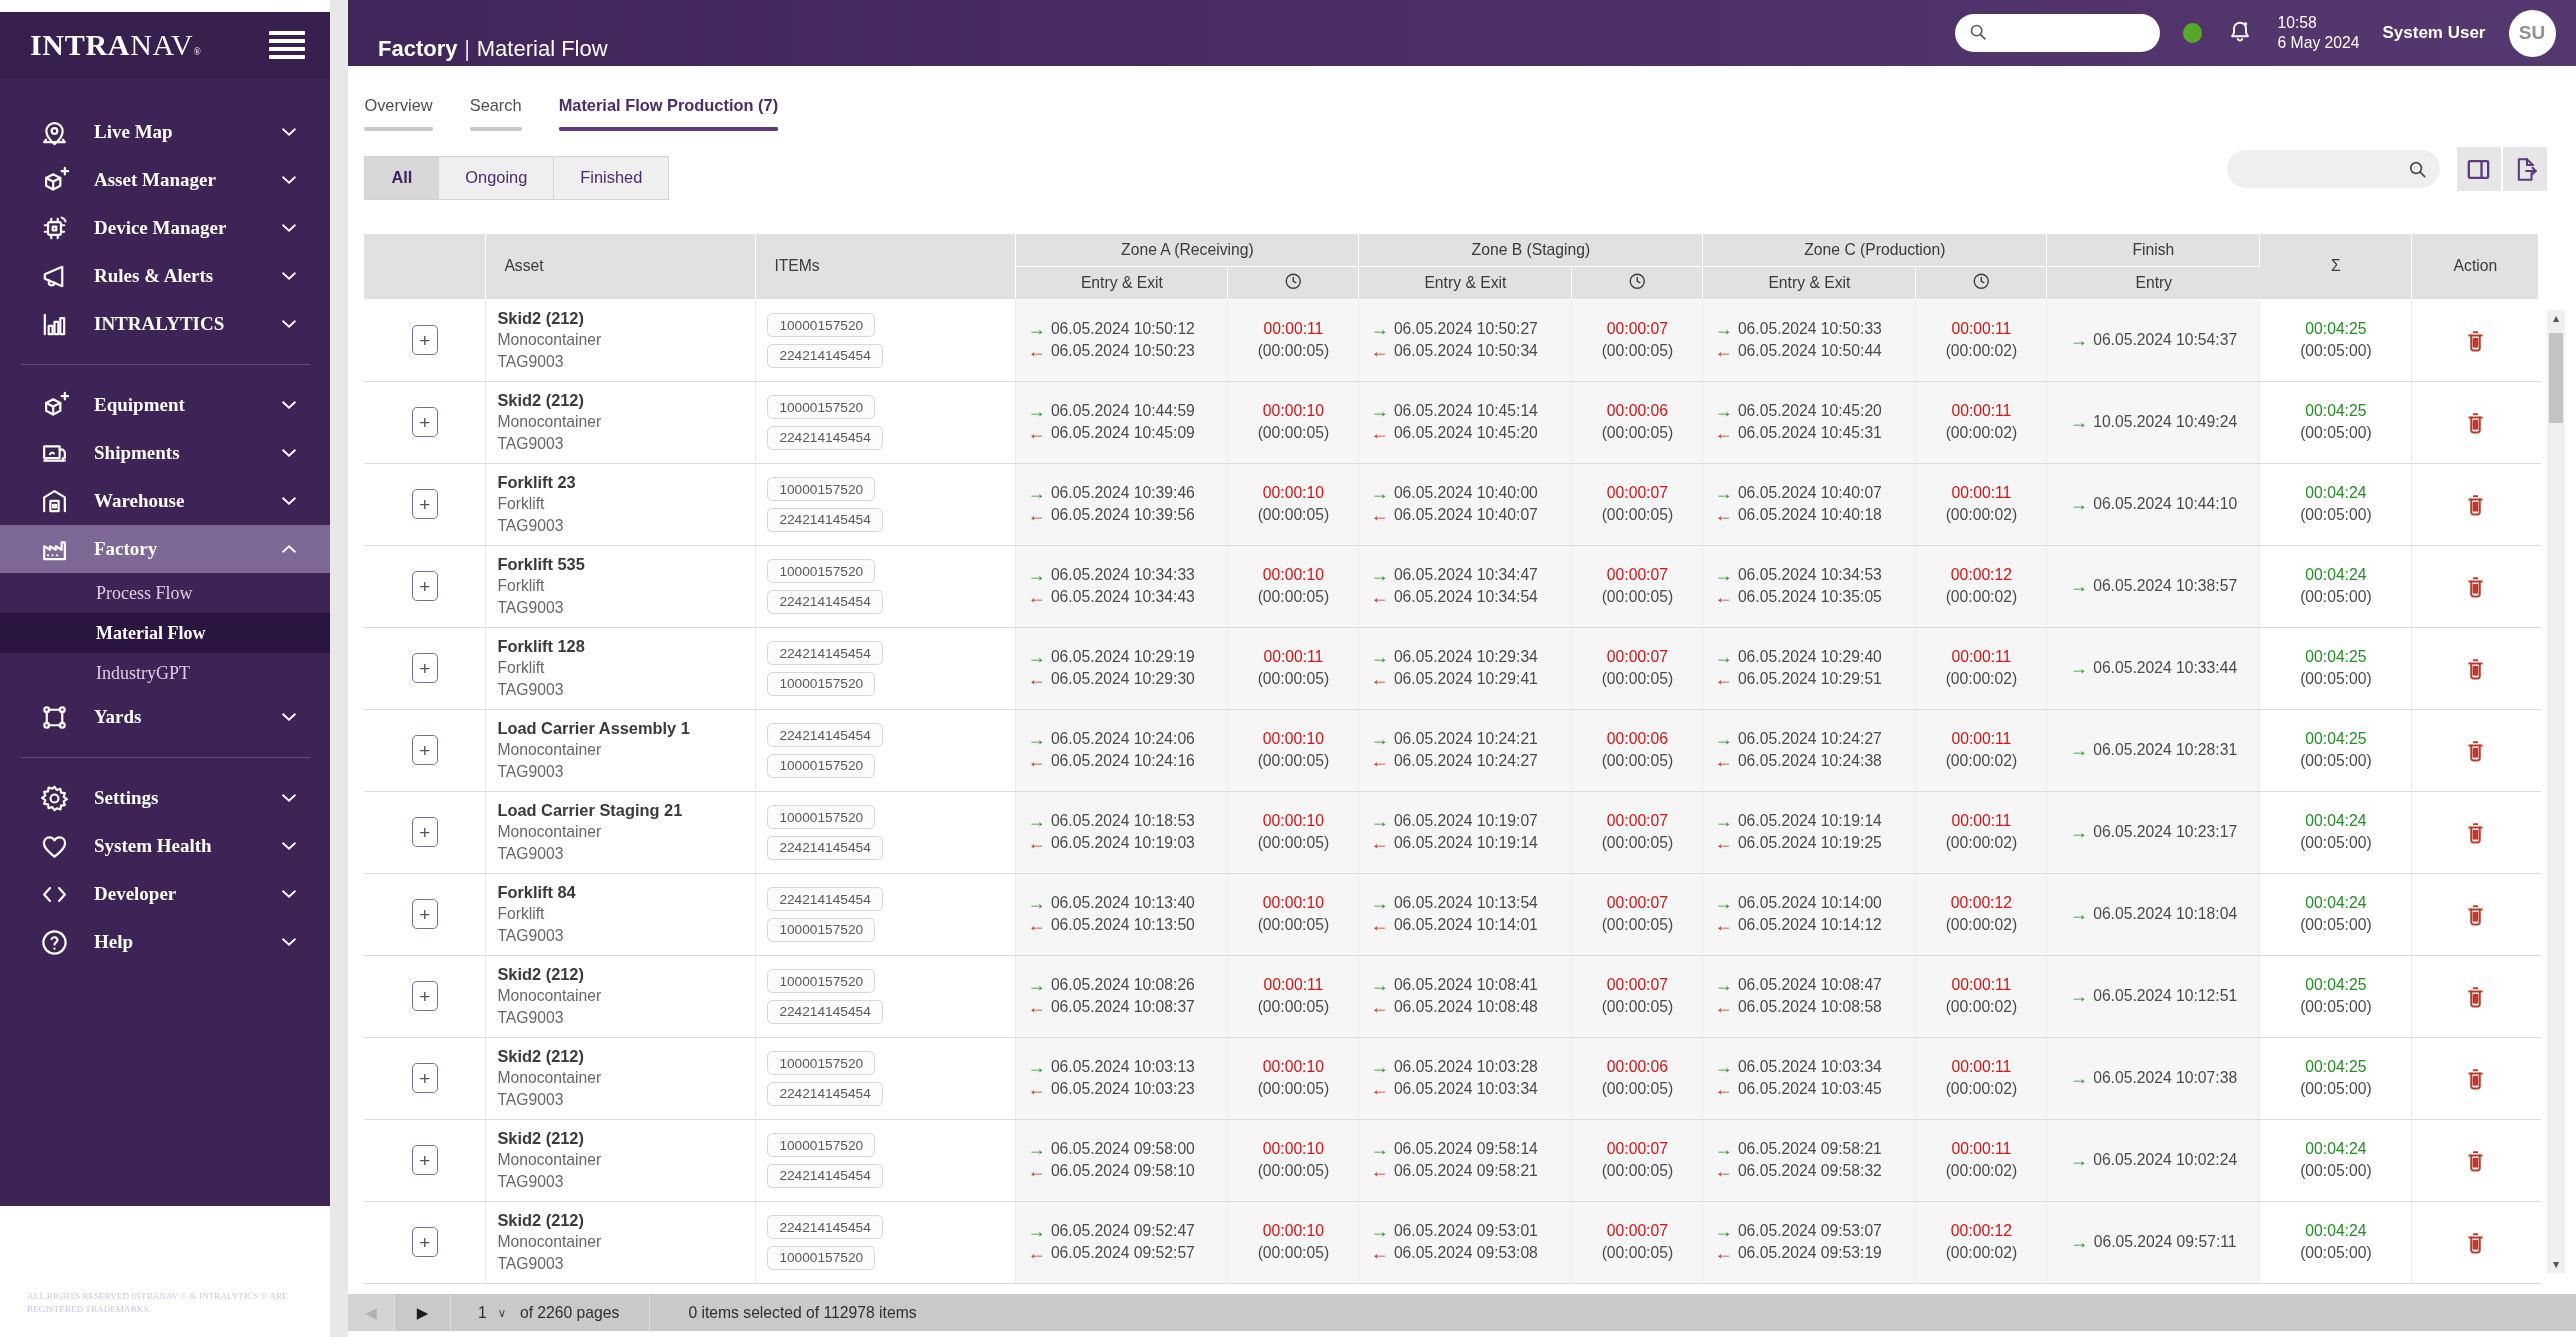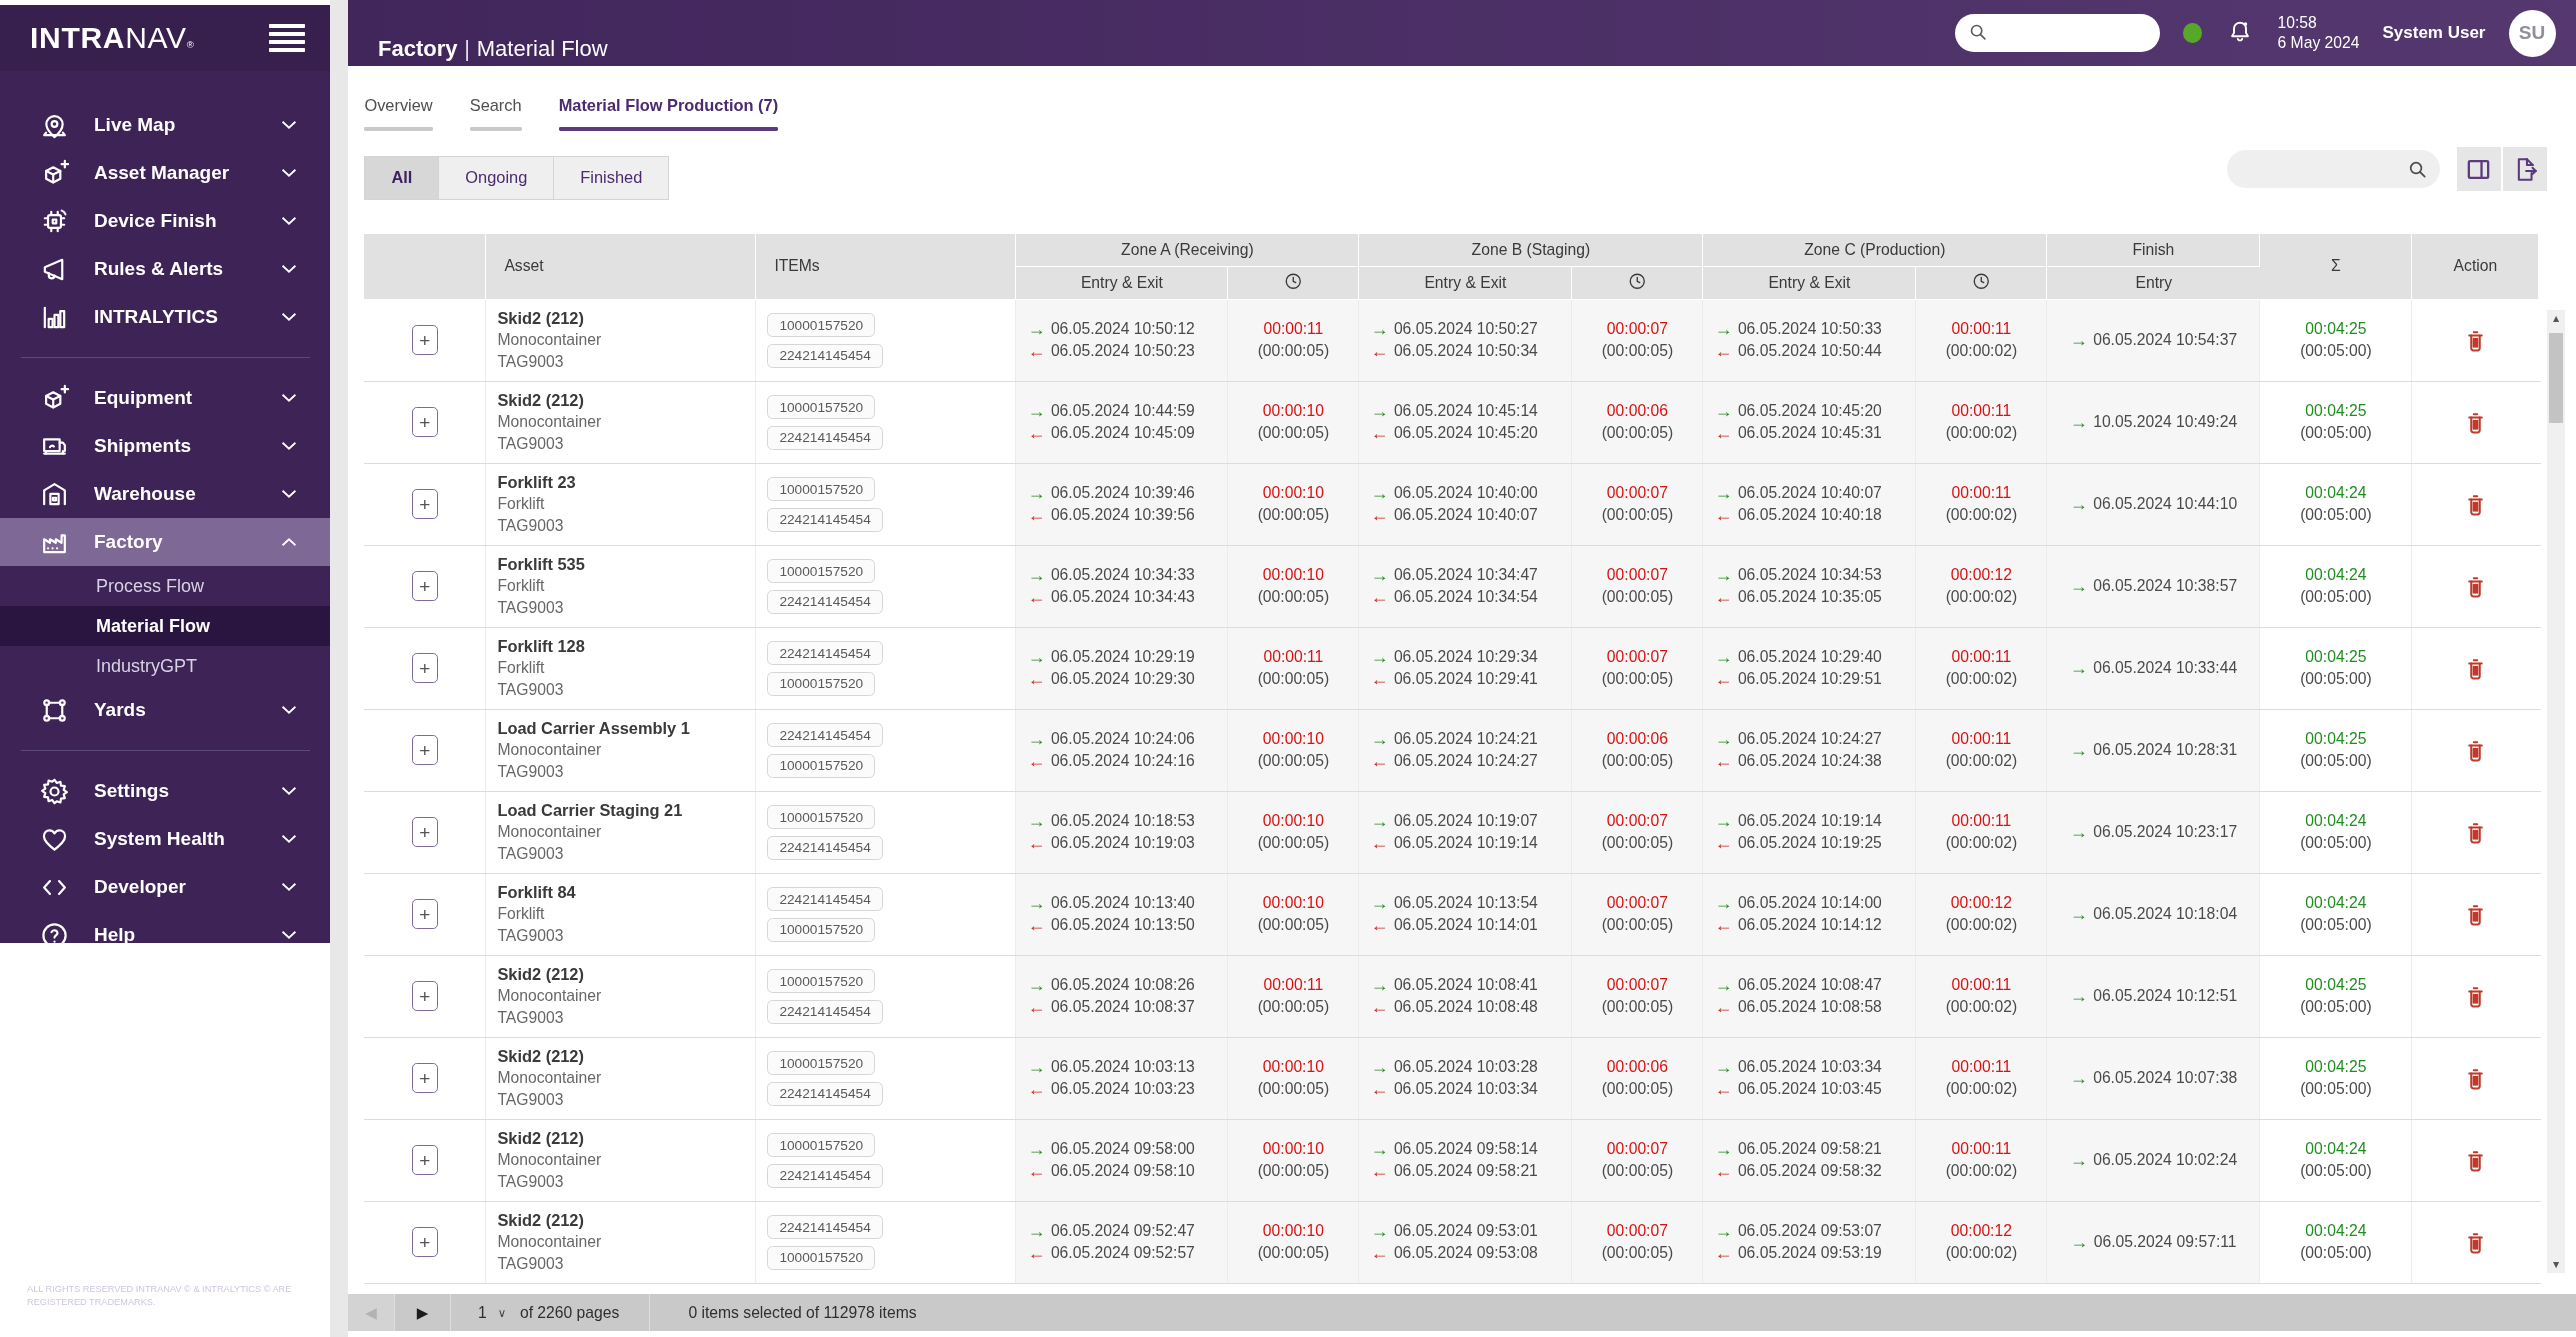--- a/index.html
+++ b/index.html
@@ -1,20 +1,20 @@
 <!DOCTYPE html>
 <html style="font-size:11px"><head>
 <meta charset="utf-8">
 <style>
   * { margin:0; padding:0; box-sizing:border-box; }
   html,body { width:2576px; height:1338px; overflow:hidden; font-family:"Liberation Sans", sans-serif; background:#fff; color:#333; }
   .app { position:relative; width:2576px; height:1338px; }
 
   
-  .sidebar { position:absolute; left:0; top:5px; width:330px; height:938px; background:#3d2356; z-index:5; }
+  .sidebar { position:absolute; left:0; top:12px; width:330px; height:1194px; background:#3d2356; z-index:5;font-family:Liberation Serif, serif; }
   .gap-strip { position:absolute; left:330px; top:0; width:18px; height:1338px; background:#e8e8e8; z-index:4; }
   .sb-logo-row { height:66px; background:#371f4e; display:flex; align-items:center; padding:0 24.6px 0 30px; }
   .logo { font-size:30px; color:#fff; letter-spacing:0.7px; white-space:nowrap; }
   .logo b { font-weight:700; }
   .logo .lt { font-weight:300; }
   .logo sup { font-size:9.6px; vertical-align:baseline; }
   .hamburger { margin-left:auto; width:36px; display:flex; flex-direction:column; gap:4.1px; cursor:pointer; }
   .hamburger i { display:block; height:4.1px; background:#fff; border-radius:0.7px; }
   .sb-menu { padding-top:30px; }
   .sb-item { height:48px; display:flex; align-items:center; padding-left:38px; position:relative; cursor:pointer; }
@@ -157,21 +157,21 @@
         </div>
         <div class="sb-item">
           <span class="ic">
             <svg width="31" height="31" viewBox="0 0 24 24" fill="none" stroke="#fff" stroke-width="1.7" stroke-linecap="round" stroke-linejoin="round">
               <rect x="7" y="7" width="10" height="10" rx="1.5"></rect>
               <rect x="10.6" y="10.6" width="2.8" height="2.8"></rect>
               <path d="M9.5 7V4.5M14.5 7V4.5M9.5 19.5V17M14.5 19.5V17M7 9.5H4.5M7 14.5H4.5M19.5 9.5H17M19.5 14.5H17"></path>
               <path d="M17.5 3.5a4.5 4.5 0 0 1 3 3" opacity=".9"></path>
             </svg>
           </span>
-          <span class="lbl">Device Finish</span>
+          <span class="lbl">Device Manager</span>
           <span class="chev"><svg width="22" height="22" viewBox="0 0 24 24" fill="none" stroke="#fff" stroke-width="2">
               <polyline points="5 9.5 12 16 19 9.5"></polyline>
             </svg></span>
         </div>
         <div class="sb-item">
           <span class="ic">
             <svg width="31" height="31" viewBox="0 0 24 24" fill="none" stroke="#fff" stroke-width="1.7" stroke-linecap="round" stroke-linejoin="round">
               <path d="M4.5 10.2v3.6l13.5 5.7V4.5L4.5 10.2z"></path>
               <path d="M7.6 14.8v1.7a2.2 2.2 0 0 0 4.4.3"></path>
             </svg>

